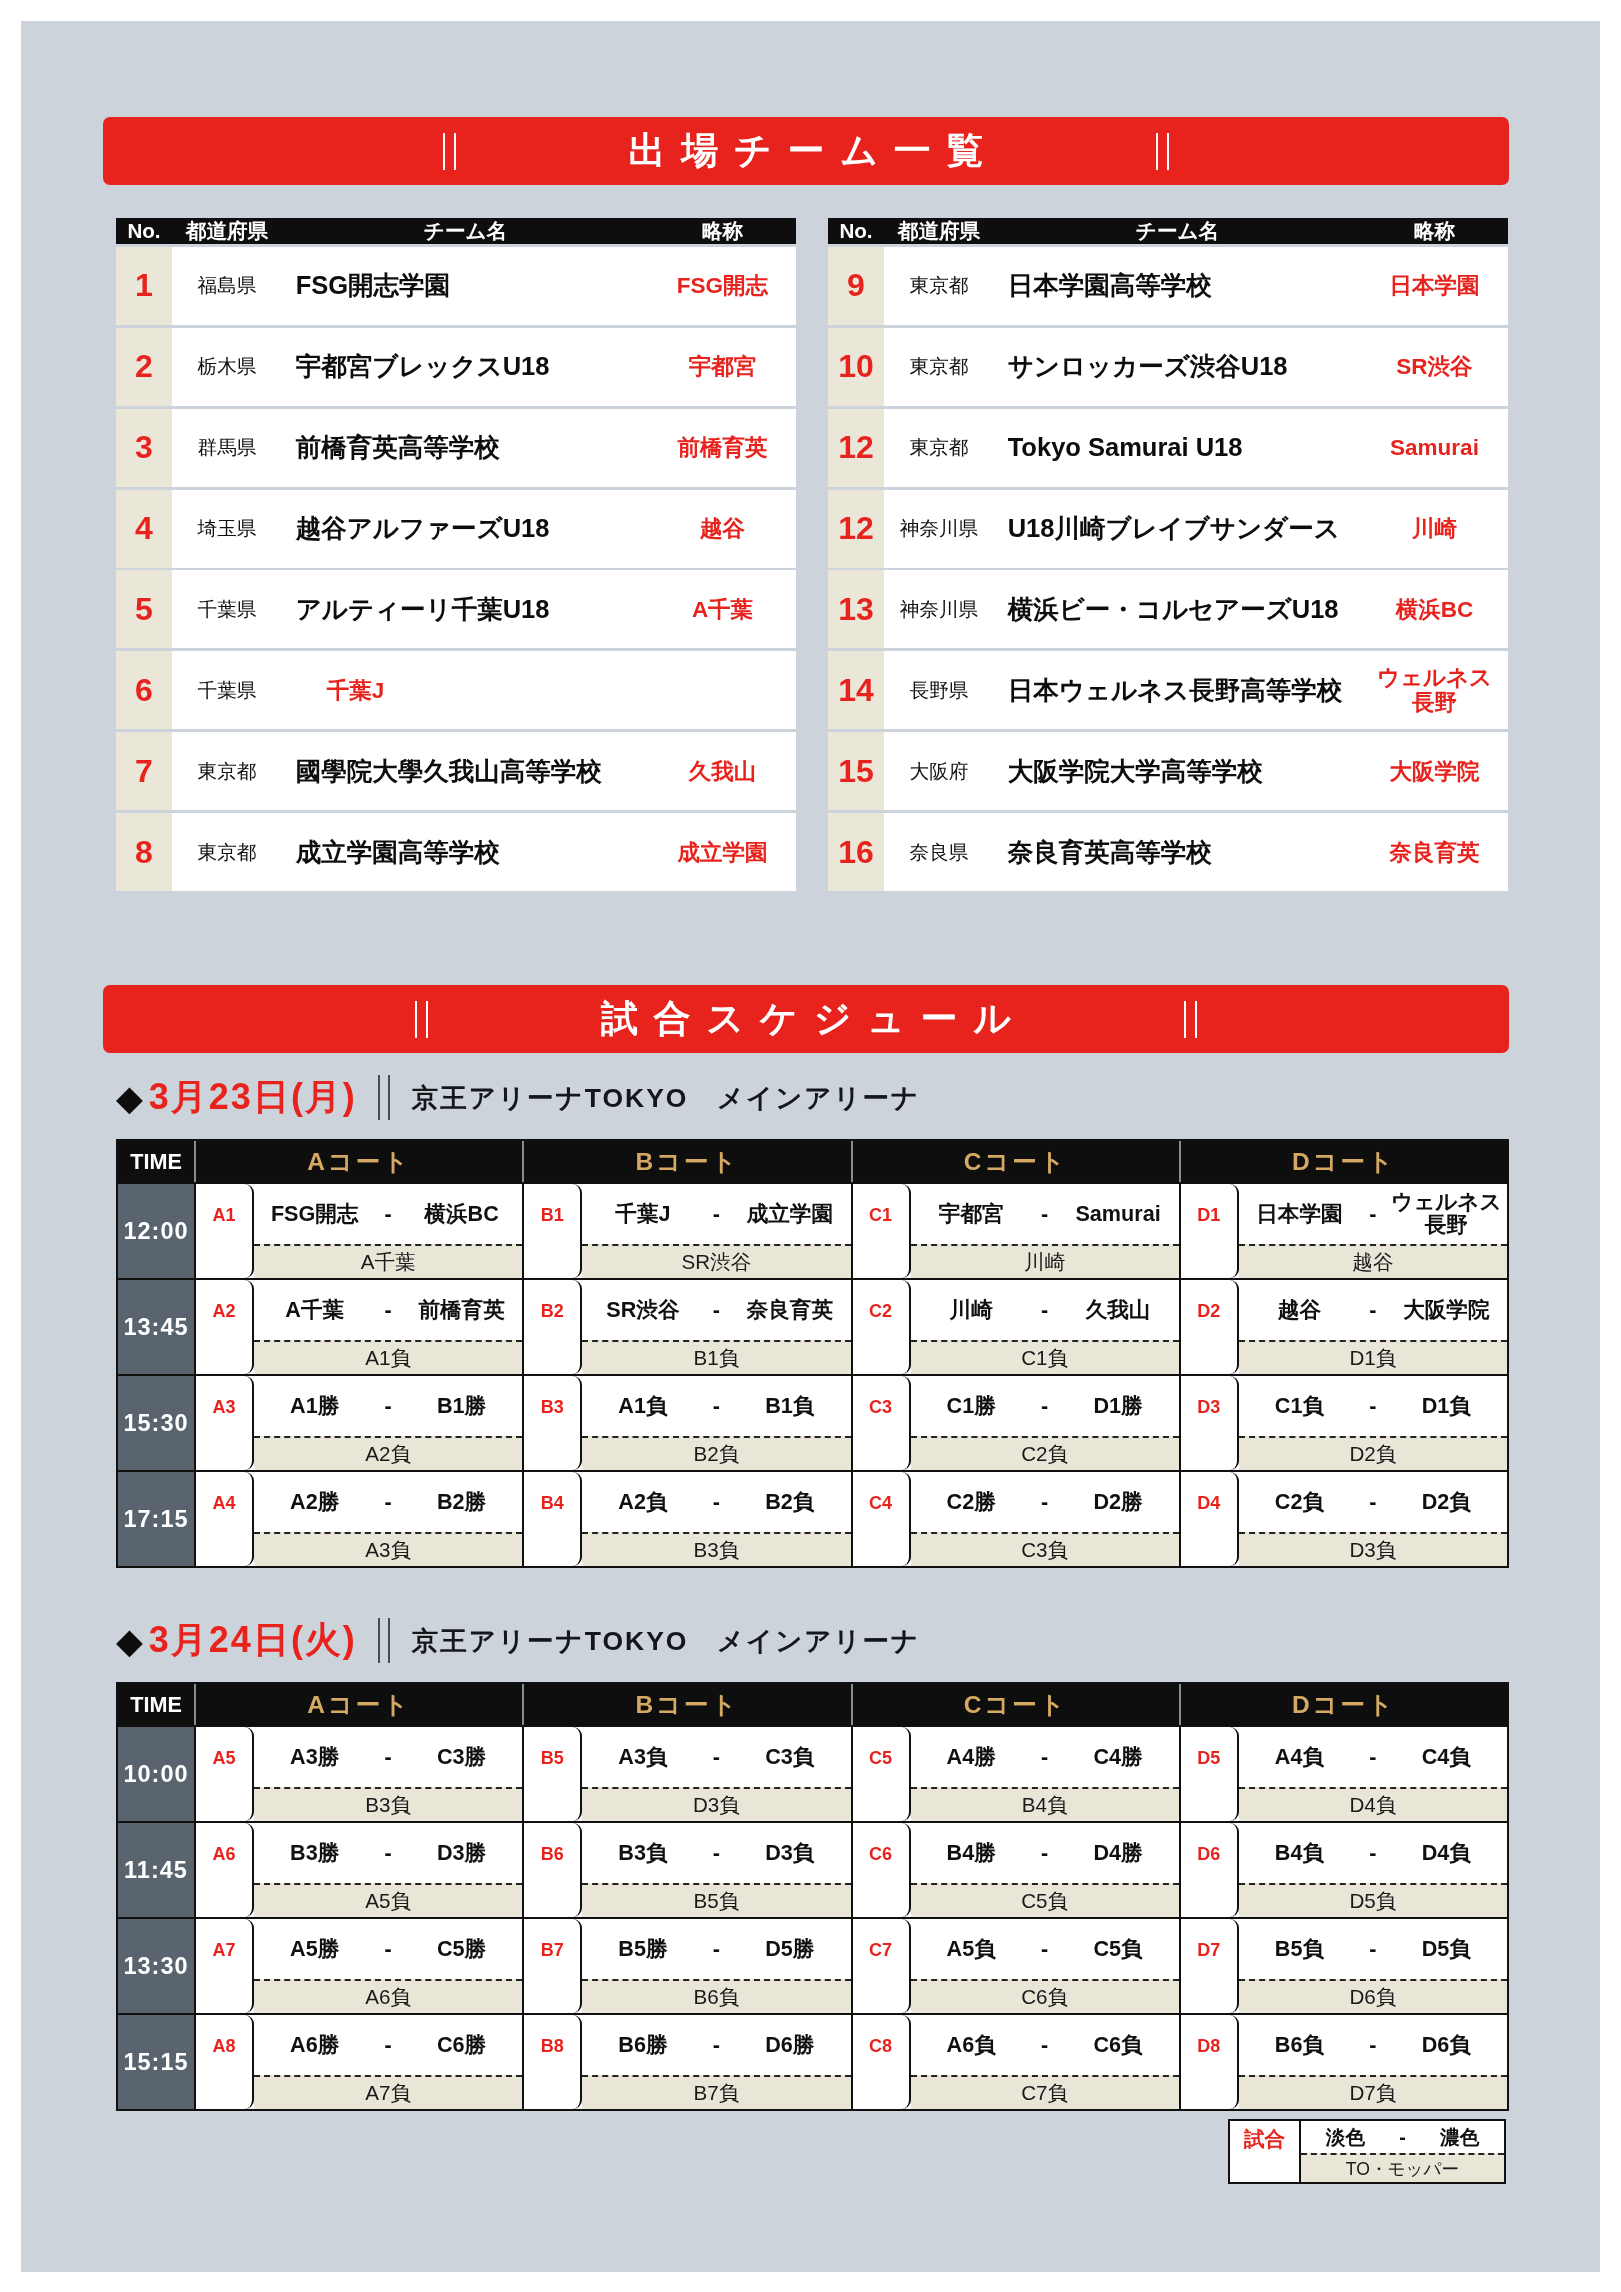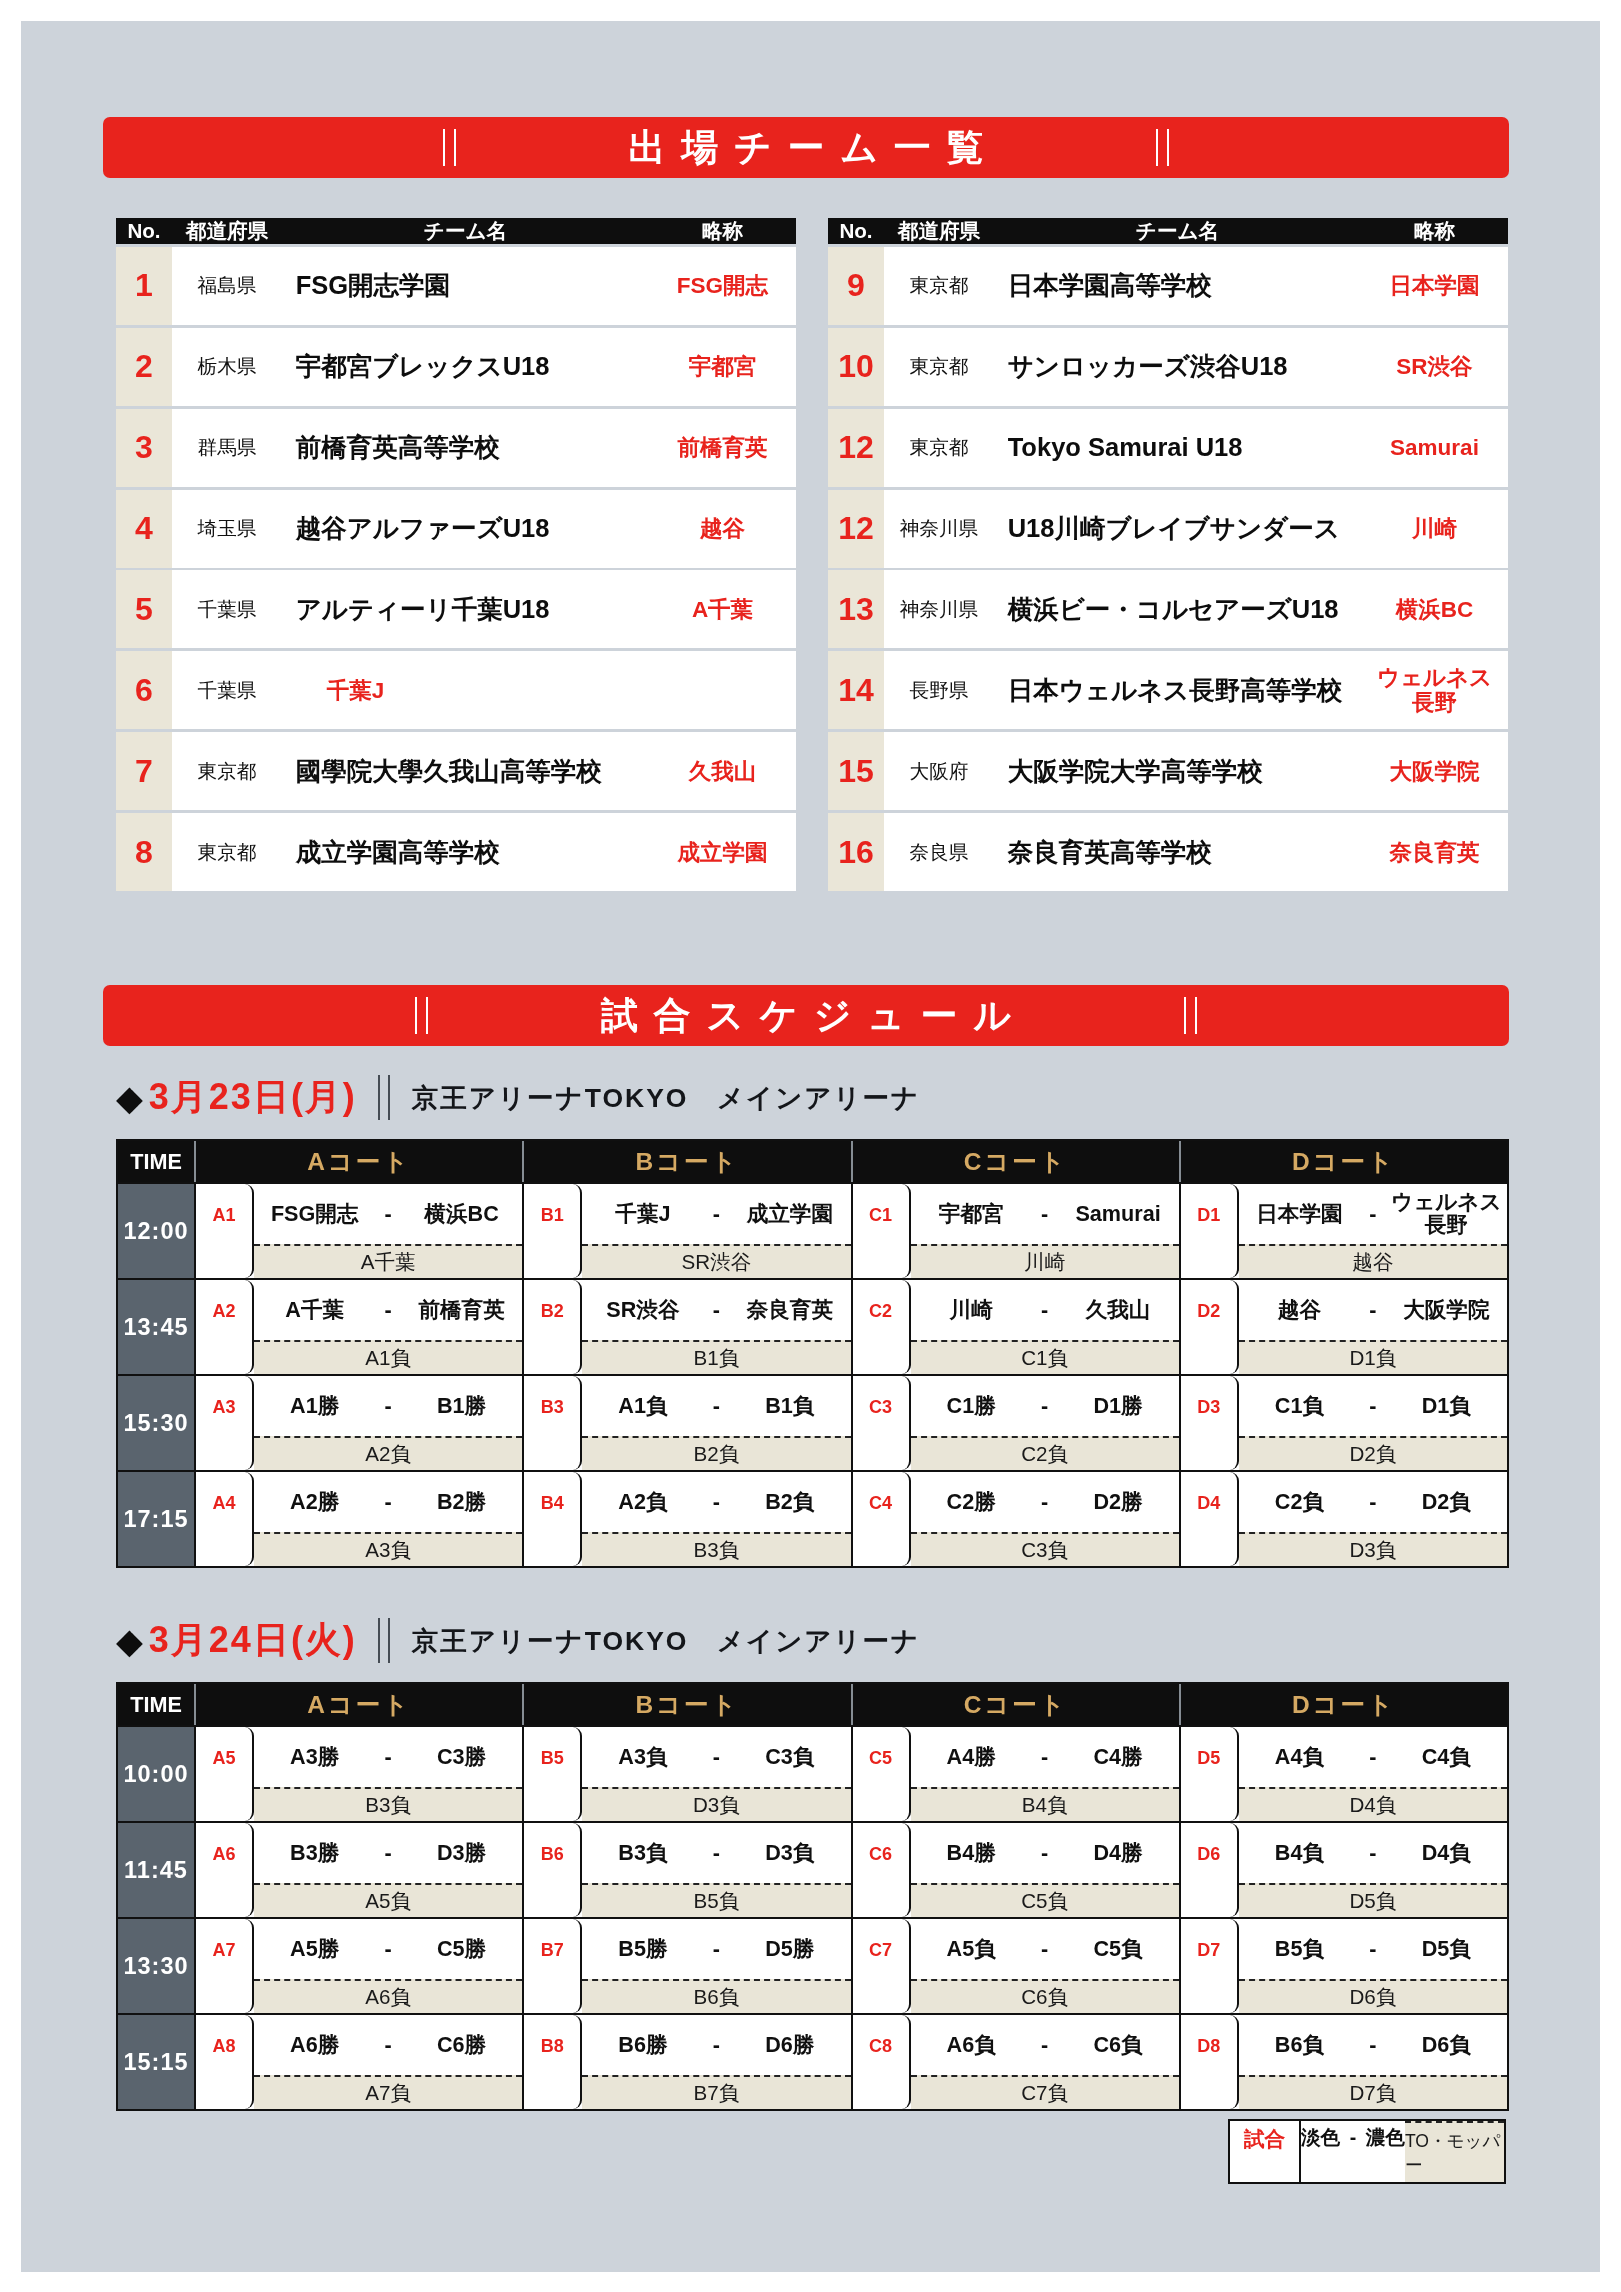--- a/index.html
+++ b/index.html
@@ -1,21 +1,21 @@
 <!DOCTYPE html>
 <html><head>
 <meta charset="utf-8">
 <style>
   html,body{margin:0;padding:0;}
   .page{position:relative;width:1621px;height:2293px;background:#ffffff;
         font-family:"Liberation Sans","DejaVu Sans",sans-serif;overflow:hidden;}
   .panel{position:absolute;left:20.6px;top:20.6px;right:20.6px;bottom:20.6px;background:#cdd3da;}
 
   
-  .banner{position:absolute;left:103px;width:1406px;height:61px;background:#e8231d;
+  .banner{position:absolute;left:103px;width:1406px;height:68px;background:#e8231d;
           border-radius:6.9px;display:flex;align-items:center;justify-content:center;}
   .banner-title{color:#fff;font-size:37px;font-weight:900;letter-spacing:15.7px;text-indent:15.7px;white-space:nowrap;}
   .dbar{width:8.8px;height:37px;border-left:2.9px solid #fff;border-right:2.9px solid #fff;margin:0 157px;}
   #teams-banner{top:117px;}
   #schedule-banner{top:985px;}
 
   
   .teams-table{position:absolute;top:218px;width:680px;}
   #teams-left{left:116px;}
   #teams-right{left:828px;}
@@ -62,21 +62,21 @@
   .team-a,.team-b{flex:1;text-align:center;white-space:pre-line;line-height:1.05;}
   .vs{width:25.5px;text-align:center;font-weight:900;}
   .officials{flex:1;background:#e9e5d7;border-top:2px dashed #222;display:flex;align-items:center;
              justify-content:center;font-size:20.6px;color:#1a1a1a;}
 
   
   .legend{position:absolute;left:1228px;top:2119px;width:278px;height:65px;border:2.9px solid #101010;
           display:flex;background:#fff;box-sizing:border-box;}
   .legend-label{width:71px;border-right:2.9px solid #101010;color:#e8231d;font-weight:900;font-size:20.6px;
                 display:flex;align-items:center;justify-content:center;padding-bottom:24.5px;box-sizing:border-box;}
-  .legend-body{flex:1;display:flex;flex-direction:row;}
+  .legend-body{flex:1;display:flex;flex-direction:column;}
   .legend-match{height:32px;display:flex;align-items:center;font-weight:900;font-size:19.6px;color:#101010;}
   .legend-officials{flex:1;background:#e9e5d7;border-top:2px dashed #222;display:flex;align-items:center;
                     justify-content:center;font-size:17.6px;color:#1a1a1a;}
 </style>
 </head>
 <body>
 
 <div class="page">
   <div class="panel"></div>
 

